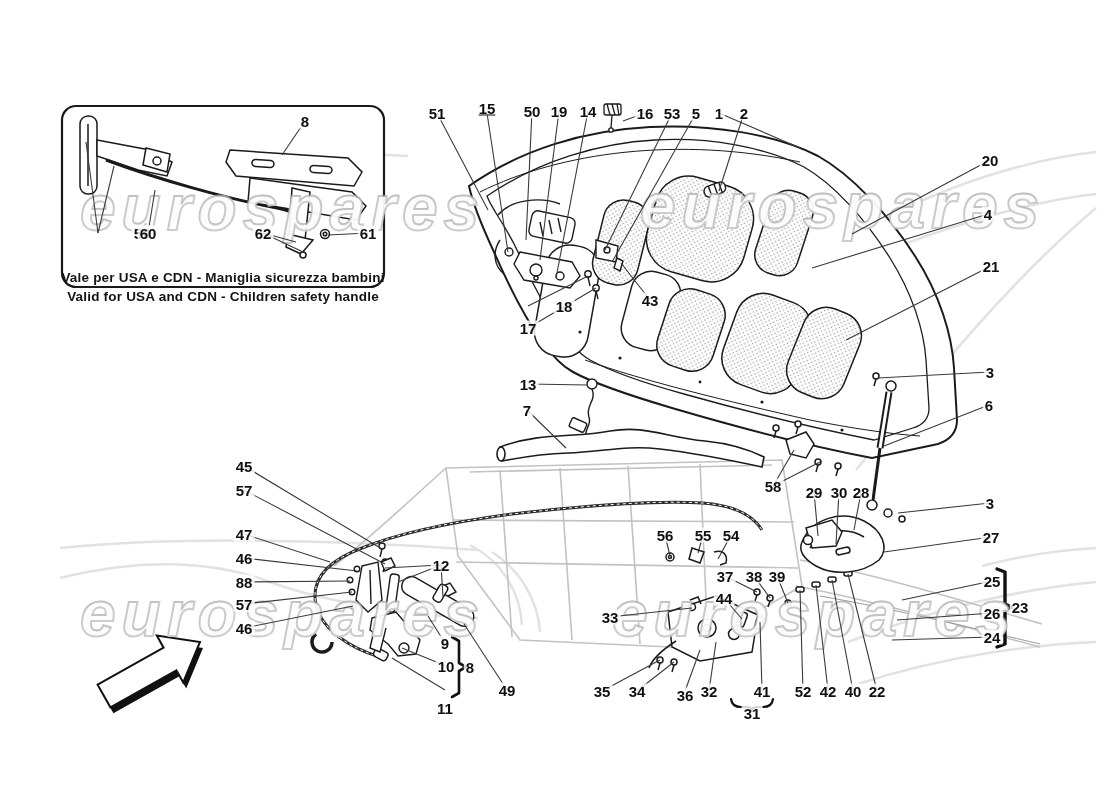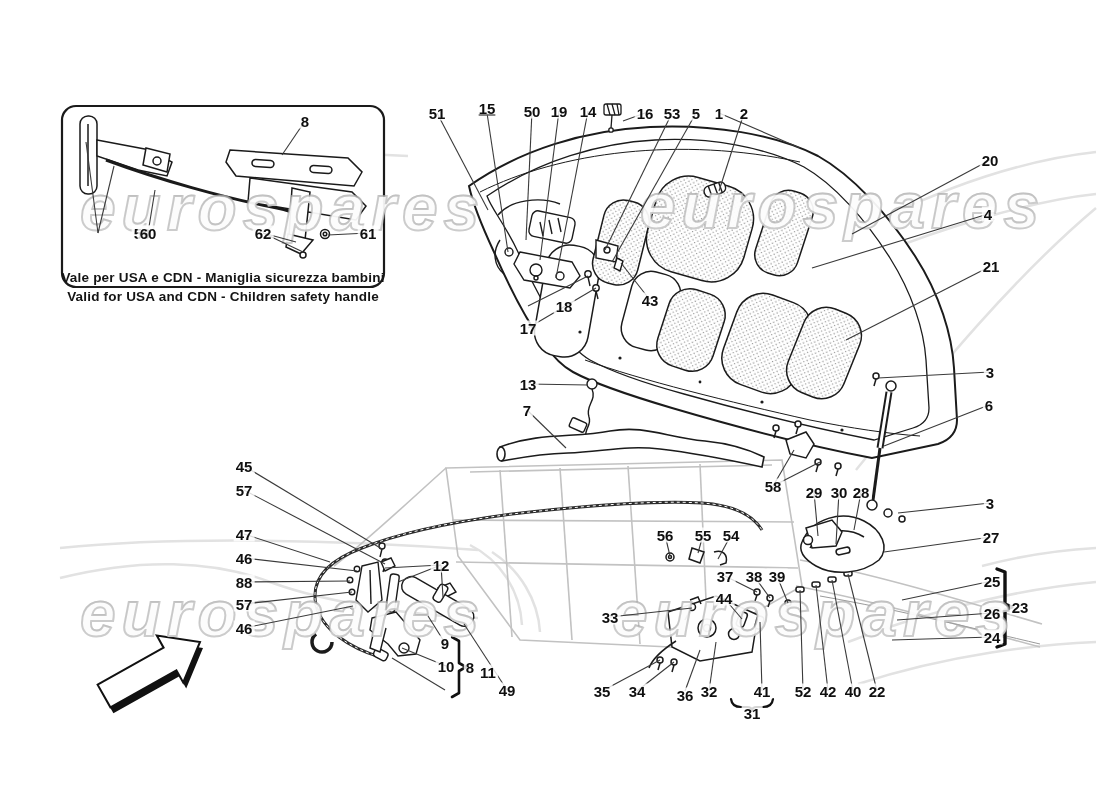--- a/index.html
+++ b/index.html
@@ -366,21 +366,21 @@
       <span class="callout" style="left: 244px; top: 466px;">45</span>
       <span class="callout" style="left: 244px; top: 490px;">57</span>
       <span class="callout" style="left: 244px; top: 534px;">47</span>
       <span class="callout" style="left: 244px; top: 558px;">46</span>
       <span class="callout" style="left: 244px; top: 582px;">88</span>
       <span class="callout" style="left: 244px; top: 604px;">57</span>
       <span class="callout" style="left: 244px; top: 628px;">46</span>
       <span class="callout" style="left: 441px; top: 565px;">12</span>
       <span class="callout" style="left: 445px; top: 643px;">9</span>
       <span class="callout" style="left: 446px; top: 666px;">10</span>
-      <span class="callout" style="left: 445px; top: 672px; margin-left: 43px;">11</span>
+      <span class="callout" style="left: 445px; top: 708px;">11</span>
       <span class="callout" style="left: 470px; top: 667px;">8</span>
       <span class="callout" style="left: 507px; top: 690px;">49</span>
       <span class="callout" style="left: 773px; top: 486px;">58</span>
       <span class="callout" style="left: 814px; top: 492px;">29</span>
       <span class="callout" style="left: 839px; top: 492px;">30</span>
       <span class="callout" style="left: 861px; top: 492px;">28</span>
       <span class="callout" style="left: 665px; top: 535px;">56</span>
       <span class="callout" style="left: 703px; top: 535px;">55</span>
       <span class="callout" style="left: 731px; top: 535px;">54</span>
       <span class="callout" style="left: 725px; top: 576px;">37</span>

